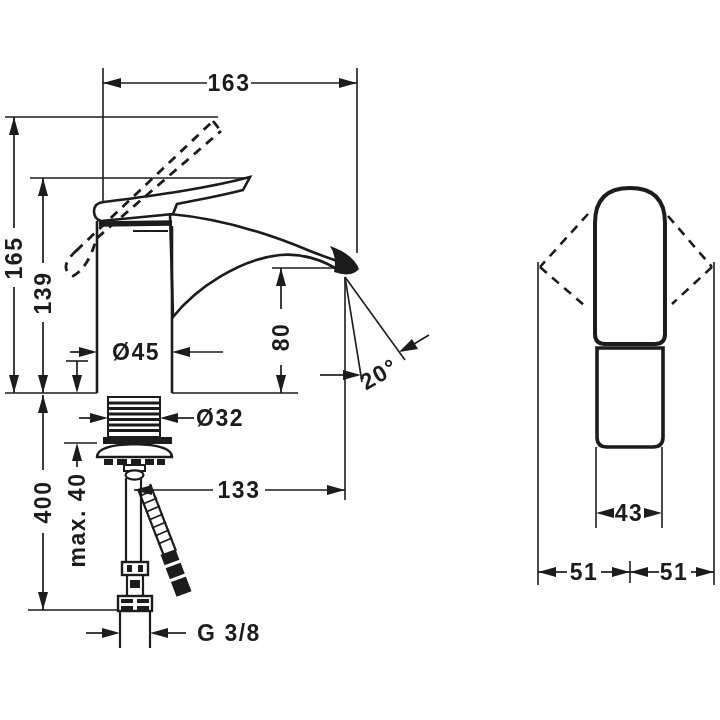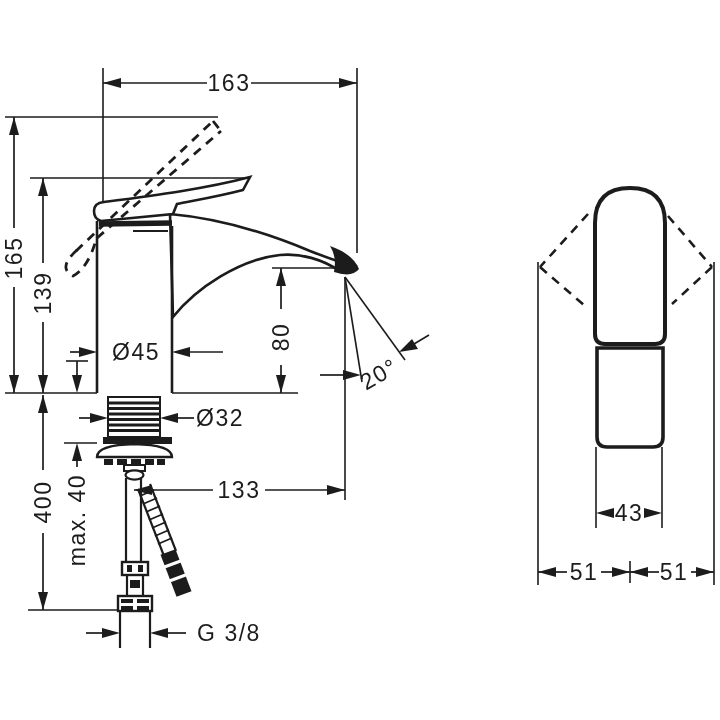--- a/index.html
+++ b/index.html
@@ -2,20 +2,21 @@
 <html><head>
 <meta charset="utf-8">
 <style>
   html, body { margin: 0; padding: 0; background: #ffffff; }
   .sheet {
     position: relative;
     width: 720px;
     height: 720px;
     background: #ffffff;
     overflow: hidden;
+    font-weight: bold;
   }
   svg { display: block; }
   svg text {
     font-family: "Liberation Sans", sans-serif;
     font-size: 23px;
     letter-spacing: 1.5px;
     fill: #1c1c1c;
   }
   .dim   { stroke: #1c1c1c; stroke-width: 1.7; fill: none; }
   .thin  { stroke: #1c1c1c; stroke-width: 1.6; fill: none; }

